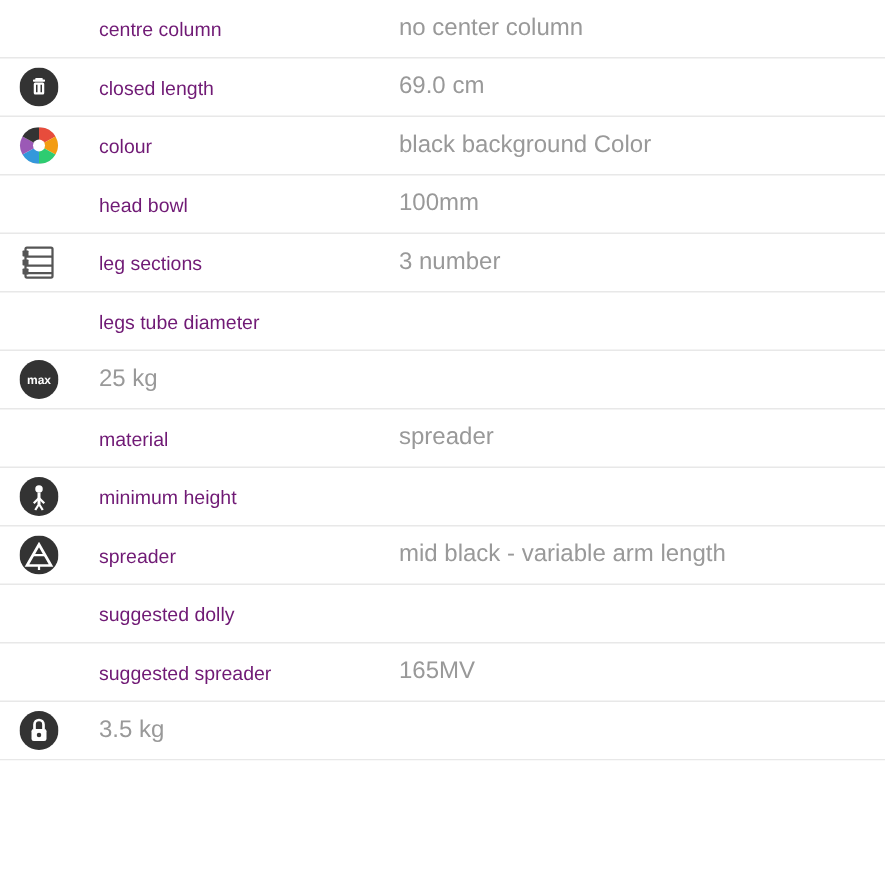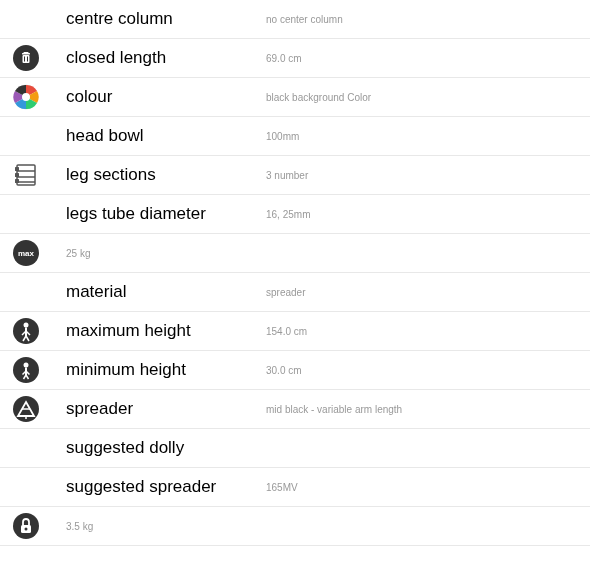--- a/index.html
+++ b/index.html
@@ -21,27 +21,27 @@
       width: 32px;
       min-width: 32px;
       display: flex;
       align-items: center;
       justify-content: center;
       margin-right: 24px;
     }
     .spec-label {
       width: 200px;
       min-width: 200px;
-      color: #000000;
-      font-size: 17px;
+      color: #701a75;
+      font-size: 13px;
     }
     .spec-value {
       flex: 1;
       color: #999;
-      font-size: 10px;
+      font-size: 16px;
     }
   </style>
 </head>
 <body>
 
 <div>
 <div class="spec-row">
       <div class="spec-icon">
         <div style="width:26px;height:26px;"></div>
       </div>
@@ -98,21 +98,20 @@
     </svg>
       </div>
       <div class="spec-label">leg sections</div>
       <div class="spec-value">3 number</div>
     </div>
     <div class="spec-row">
       <div class="spec-icon">
         <div style="width:26px;height:26px;"></div>
       </div>
       <div class="spec-label">legs tube diameter</div>
-      <div class="spec-value">16, 25mm</div>
     </div>
     <div class="spec-row">
       <div class="spec-icon">
         <svg width="26" height="26" viewBox="0 0 26 26">
       <circle cx="13" cy="13" r="13" fill="#333"></circle>
       <text x="13" y="16" text-anchor="middle" fill="white" font-size="8" font-family="Arial" font-weight="bold">max</text>
     </svg>
       </div>
       <div class="spec-value">25 kg</div>
     </div>
@@ -120,45 +119,29 @@
       <div class="spec-icon">
         <div style="width:26px;height:26px;"></div>
       </div>
       <div class="spec-label">material</div>
       <div class="spec-value">spreader</div>
     </div>
     <div class="spec-row">
       <div class="spec-icon">
         <svg width="26" height="26" viewBox="0 0 26 26">
       <circle cx="13" cy="13" r="13" fill="#333"></circle>
-      <circle cx="13" cy="7" r="2.5" fill="white"></circle>
-      <line x1="13" y1="9.5" x2="13" y2="18" stroke="white" stroke-width="2"></line>
-      <line x1="13" y1="13" x2="9" y2="17" stroke="white" stroke-width="1.5"></line>
-      <line x1="13" y1="13" x2="17" y2="17" stroke="white" stroke-width="1.5"></line>
-      <line x1="13" y1="18" x2="10" y2="23" stroke="white" stroke-width="1.5"></line>
-      <line x1="13" y1="18" x2="16" y2="23" stroke="white" stroke-width="1.5"></line>
-    </svg>
-      </div>
-      <div class="spec-label">maximum height</div>
-      <div class="spec-value">154.0 cm</div>
-    </div>
-    <div class="spec-row">
-      <div class="spec-icon">
-        <svg width="26" height="26" viewBox="0 0 26 26">
-      <circle cx="13" cy="13" r="13" fill="#333"></circle>
       <circle cx="13" cy="8" r="2.5" fill="white"></circle>
       <line x1="13" y1="10.5" x2="13" y2="18" stroke="white" stroke-width="2"></line>
       <line x1="13" y1="14" x2="9.5" y2="17.5" stroke="white" stroke-width="1.5"></line>
       <line x1="13" y1="14" x2="16.5" y2="17.5" stroke="white" stroke-width="1.5"></line>
       <line x1="13" y1="18" x2="10.5" y2="22" stroke="white" stroke-width="1.5"></line>
       <line x1="13" y1="18" x2="15.5" y2="22" stroke="white" stroke-width="1.5"></line>
     </svg>
       </div>
       <div class="spec-label">minimum height</div>
-      <div class="spec-value">30.0 cm</div>
     </div>
     <div class="spec-row">
       <div class="spec-icon">
         <svg width="26" height="26" viewBox="0 0 26 26">
       <circle cx="13" cy="13" r="13" fill="#333"></circle>
       <polygon points="13,6 21,20 5,20" fill="none" stroke="white" stroke-width="1.8"></polygon>
       <line x1="13" y1="20" x2="13" y2="23" stroke="white" stroke-width="1.5"></line>
       <line x1="9" y1="13" x2="17" y2="13" stroke="white" stroke-width="1.5"></line>
     </svg>
       </div>

